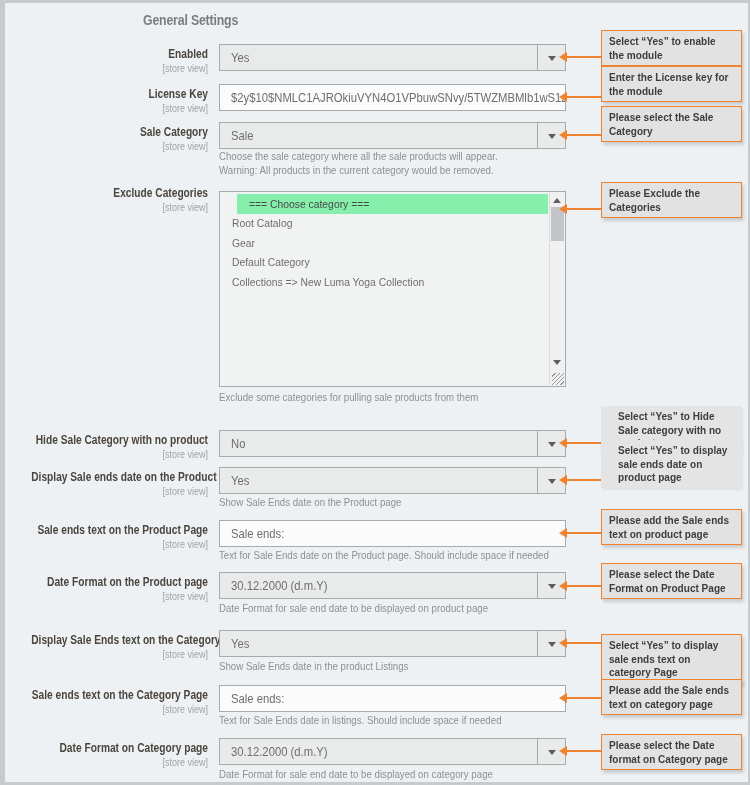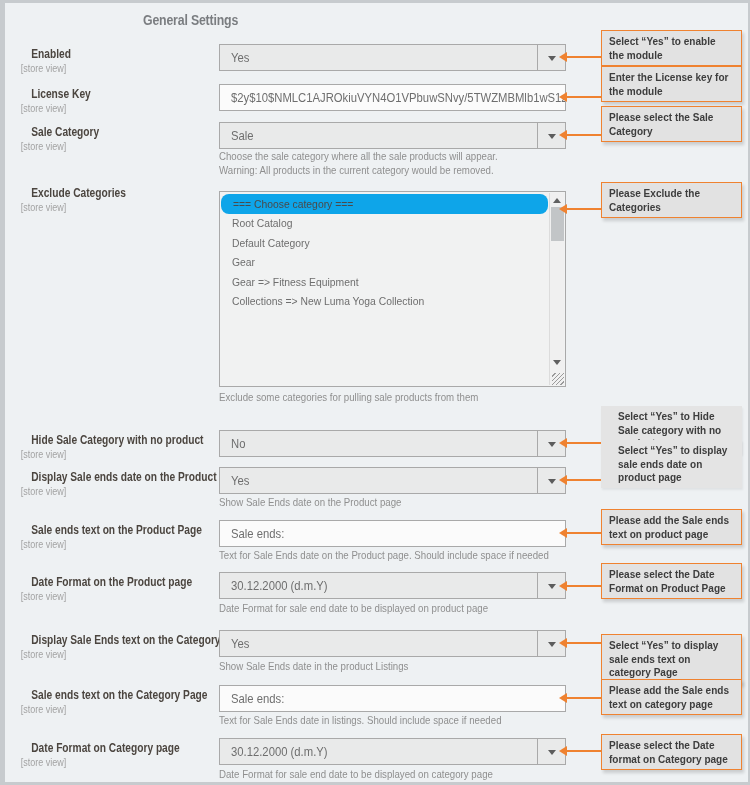--- a/index.html
+++ b/index.html
@@ -10,21 +10,21 @@
     font-family:"Liberation Sans", sans-serif;
     overflow:hidden;
   }
   .edge { position:absolute; background:#c7cbce; }
   .page-title {
     position:absolute; left:143px; top:12px;
     font-size:14px; font-weight:bold; color:#7a7d80;
     white-space:nowrap; display:inline-block;
     transform:scaleX(0.88); transform-origin:0 0; letter-spacing:-0.2px;
   }
-  .row-label { position:absolute; left:0; width:208px; text-align:left; }
+  .row-label { position:absolute; left:0; width:208px; text-align:right; }
   .lbl {
     display:block; font-size:12px; font-weight:bold; color:#4b453f;
     white-space:nowrap; transform:scaleX(0.85); transform-origin:100% 0;
   }
   .scope {
     display:block; margin-top:2px; font-size:10px; color:#a3a3a3;
     white-space:nowrap; transform:scaleX(0.9); transform-origin:100% 0;
   }
   .ctl { position:absolute; left:219px; width:347px; height:27px; border:1px solid #a9a9a9; overflow:hidden; }
   .select { background:#e9eaea; }
@@ -60,21 +60,21 @@
   .multi {
     position:absolute; left:219px; top:191px; width:347px; height:196px;
     border:1px solid #a9a9a9; background:#f1f2f2;
   }
   .opts { position:absolute; left:0; top:2px; right:17px; }
   .opt { height:19.5px; padding-left:12px; display:flex; align-items:center; }
   .opt span {
     font-size:11.5px; color:#6e6e6e; white-space:nowrap;
     display:inline-block; transform:scaleX(0.9); transform-origin:0 50%;
   }
-  .opt.sel { background:#0ea5e9; margin-left:1px;border-radius:8px; }
+  .opt.sel { background:#86efac; margin-left:17px; }
   .opt.sel span { color:#4a4a4a; }
   .vscroll { position:absolute; top:1px; right:1px; bottom:1px; width:15px; background:#f0f0f0; border-left:1px solid #dcdcdc; }
   .tri-up {
     position:absolute; top:5px; left:3px; width:0; height:0;
     border-left:4px solid transparent; border-right:4px solid transparent; border-bottom:5px solid #606060;
   }
   .sb-thumb { position:absolute; top:14px; left:1px; width:13px; height:34px; background:#c2c5c7; }
   .tri-down {
     position:absolute; bottom:20px; left:3px; width:0; height:0;
     border-left:4px solid transparent; border-right:4px solid transparent; border-top:5px solid #606060;
@@ -140,27 +140,24 @@
 </div>
 <div class="multi">
   <div class="opts">
     <div class="opt sel">
         <span>=== Choose category ===</span>
       </div>
     <div class="opt">
         <span>Root Catalog</span>
       </div>
     <div class="opt">
+        <span>Gear</span>
+      </div>
+    <div class="opt">
         <span>Default Category</span>
-      </div>
-    <div class="opt">
-        <span>Gear</span>
-      </div>
-    <div class="opt">
-        <span>Gear =&gt; Fitness Equipment</span>
       </div>
     <div class="opt">
         <span>Collections =&gt; New Luma Yoga Collection</span>
       </div>
   </div>
   <div class="vscroll">
     <div class="tri-up"></div>
     <div class="sb-thumb"></div>
     <div class="tri-down"></div>
   </div>

